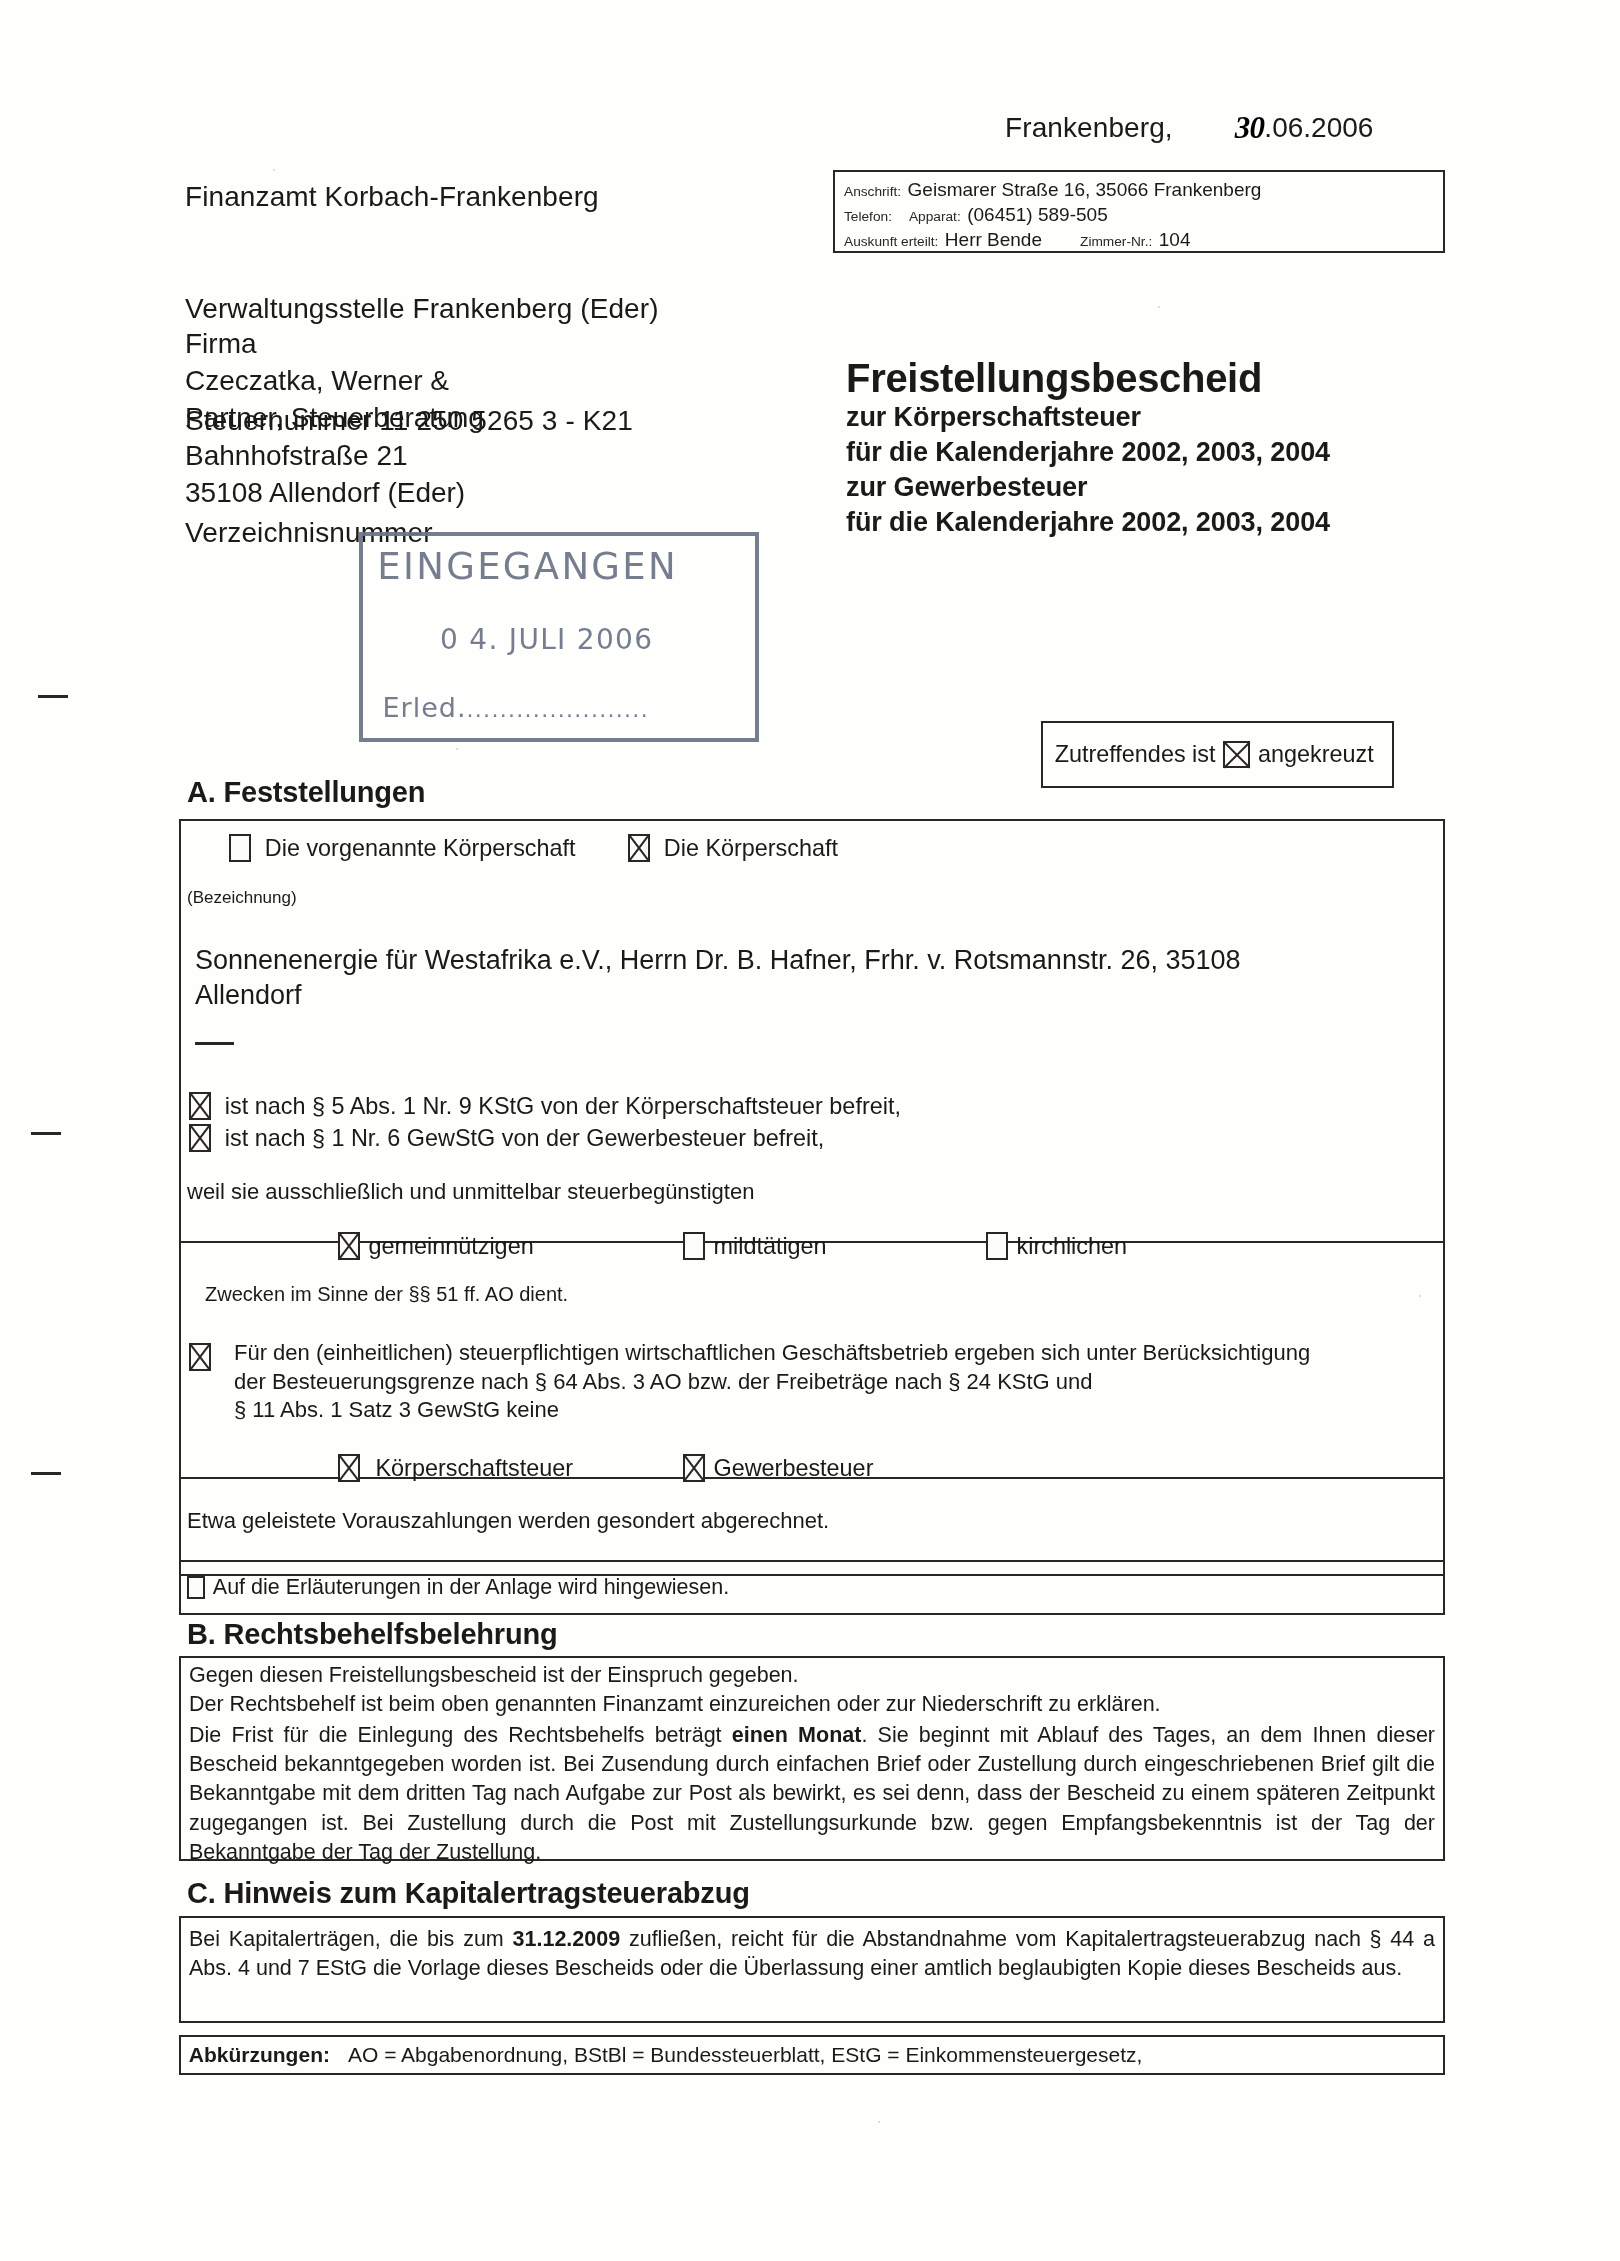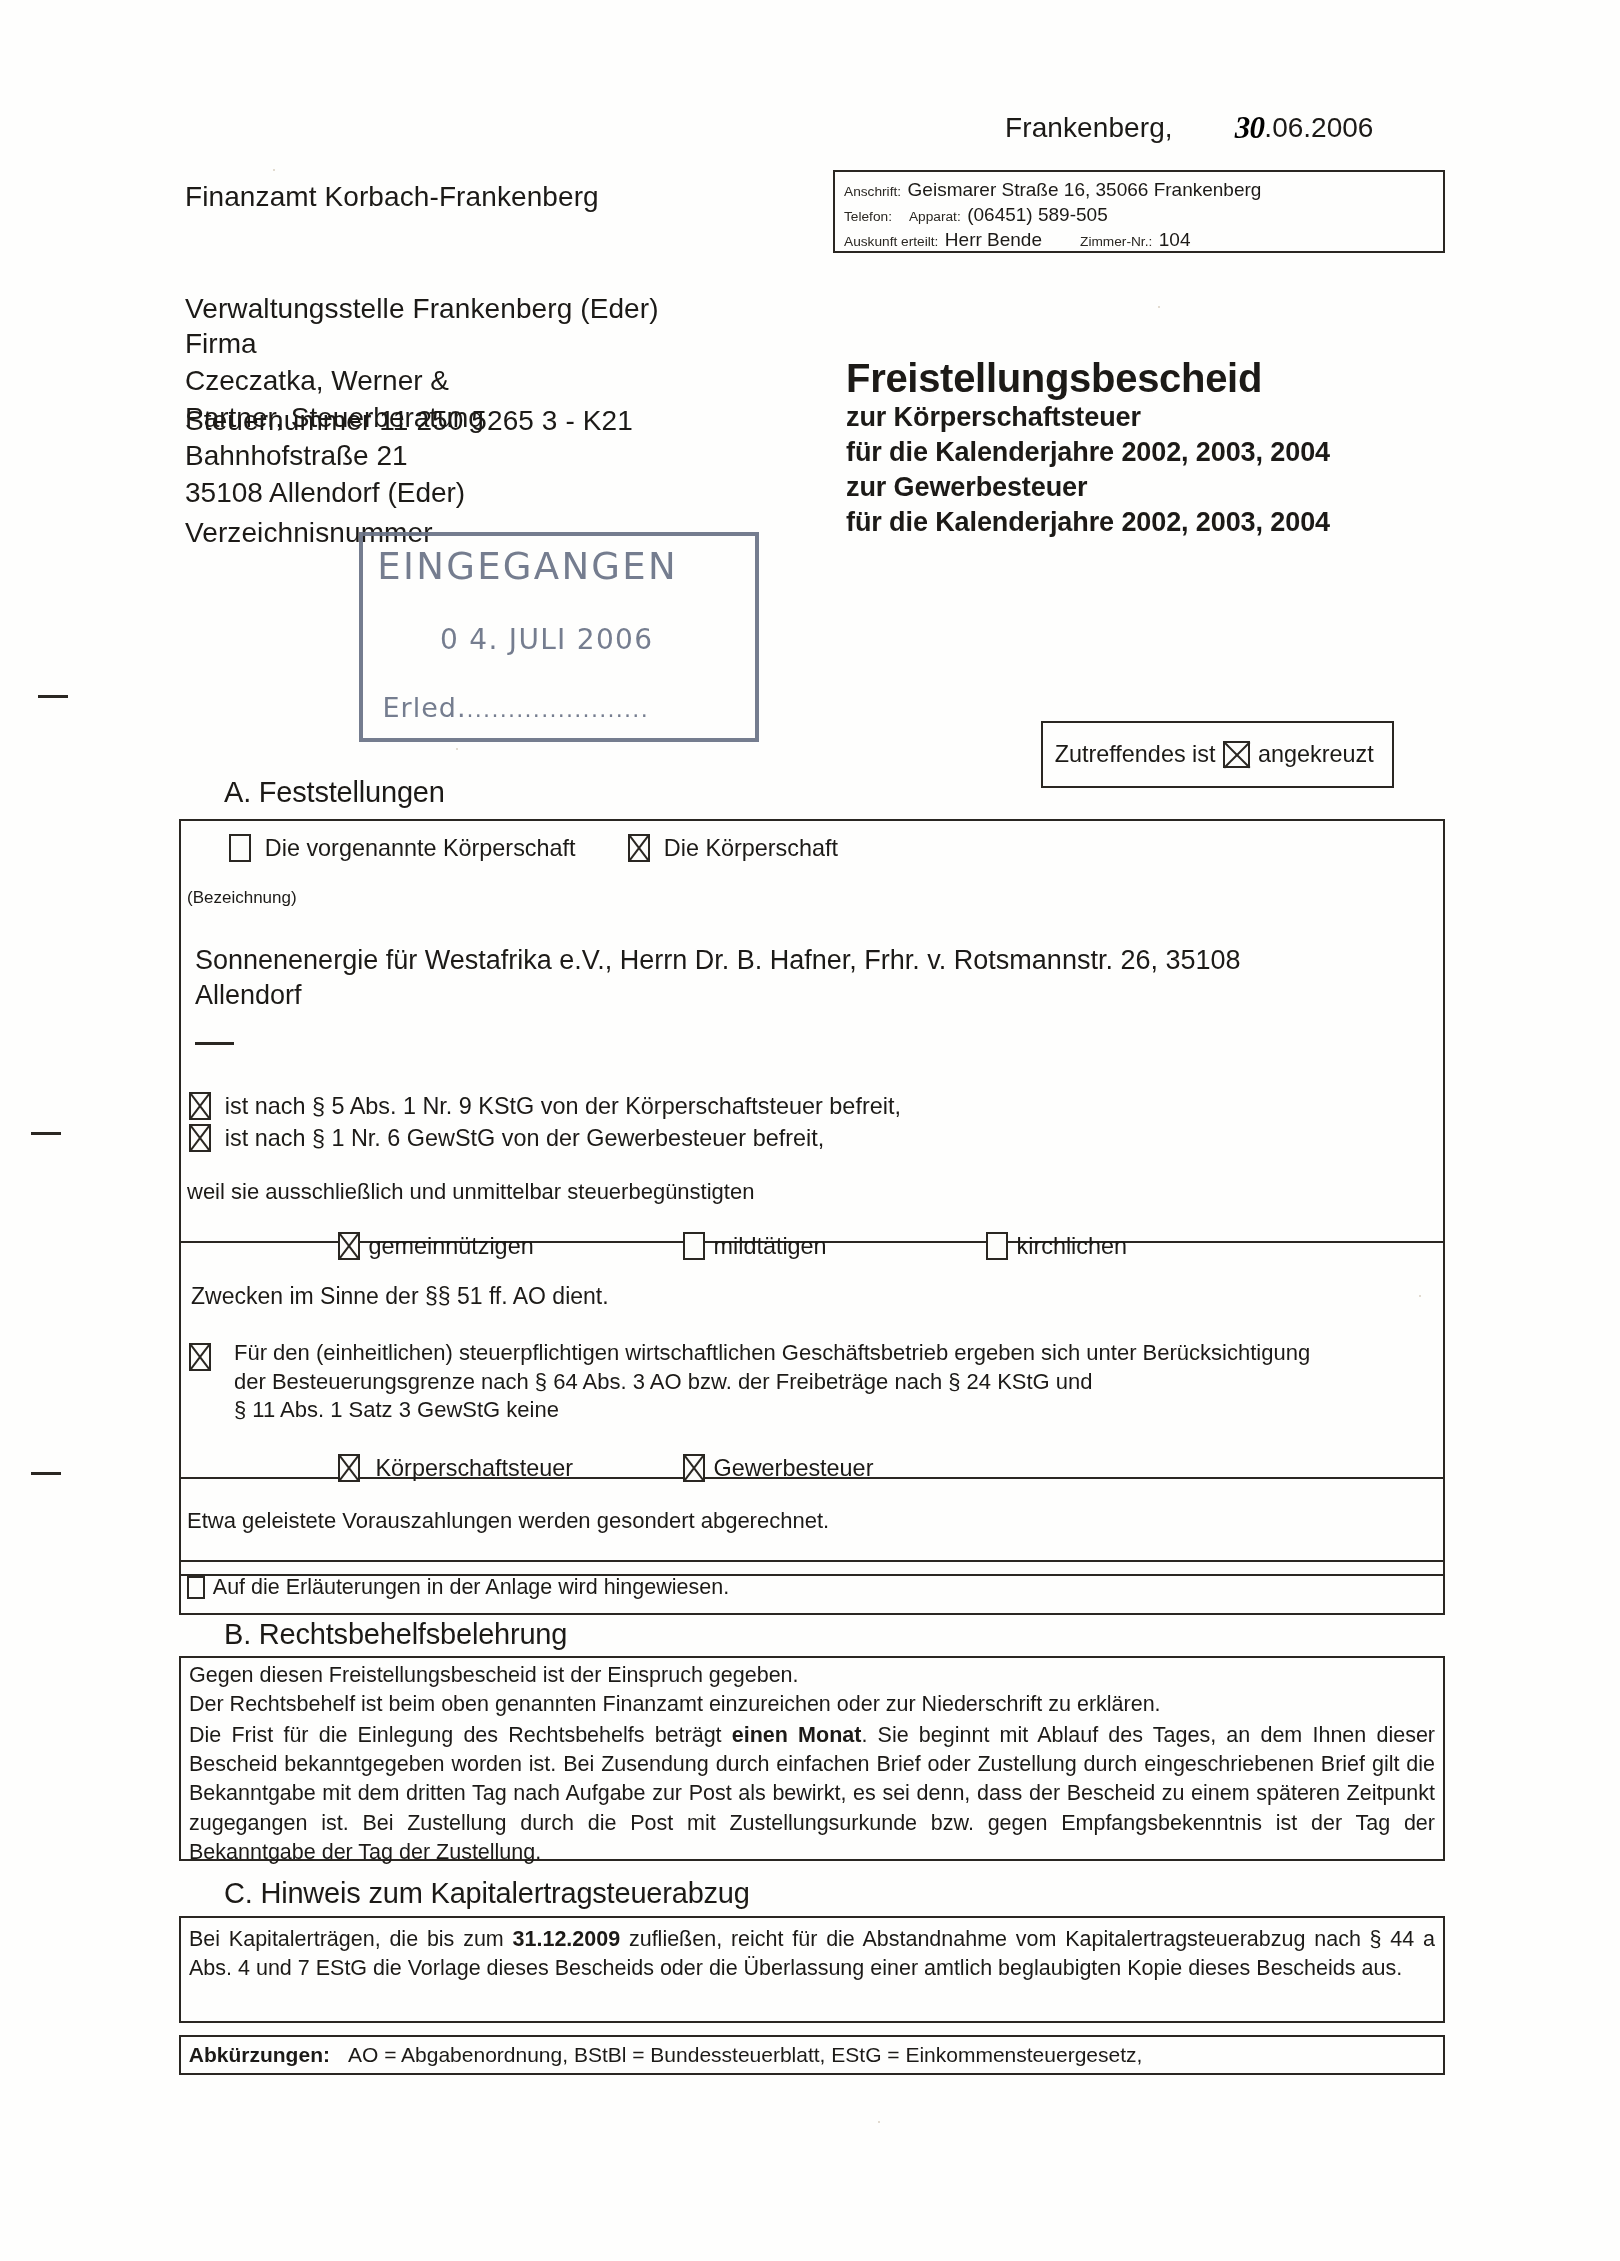--- a/index.html
+++ b/index.html
@@ -179,24 +179,23 @@
     align-items: center;
     padding-left: 11.7px;
     font-size: 23.4px;
     white-space: nowrap;
   }
 
   
   .sec-head {
     position: absolute;
     font-size: 29px;
-    font-weight: normal;
+    font-weight: bold;
     letter-spacing: -0.2px;
     white-space: nowrap;
-    margin-left: 37px;
   }
 
   
   .frame {
     position: absolute;
     border: 2px solid #2a2722;
     box-sizing: border-box;
     left: 179px;
     width: 1266px;
   }
@@ -430,21 +429,21 @@
   </div>
   <div class="rowline" style="left:683px; top:1232px;">
     <span class="cb"></span>
     <span class="lab" style="margin-left:9px;">mildtätigen</span>
   </div>
   <div class="rowline" style="left:986px; top:1232px;">
     <span class="cb"></span>
     <span class="lab" style="margin-left:9px;">kirchlichen</span>
   </div>
 
-  <div class="small-line" style="left:191px; top:1283px; font-size:23px;">Zwecken im Sinne der §§ 51 ff. AO dient.</div>
+  <div class="small-line" style="left:205px; top:1283px; font-size:20px;">Zwecken im Sinne der §§ 51 ff. AO dient.</div>
 
   <div class="rowline" style="left:189px; top:1340px; align-items:flex-start;">
     <span class="cb checked" style="margin-top:2.6px;"></span>
   </div>
   <div class="para" style="left:234px; top:1339px; width:1191px;">
     <div>Für den (einheitlichen) steuerpflichtigen wirtschaftlichen Geschäftsbetrieb ergeben sich unter Berücksichtigung</div>
     <div>der Besteuerungsgrenze nach § 64 Abs. 3 AO bzw. der Freibeträge nach § 24 KStG und</div>
     <div>§ 11 Abs. 1 Satz 3 GewStG keine</div>
   </div>
 

